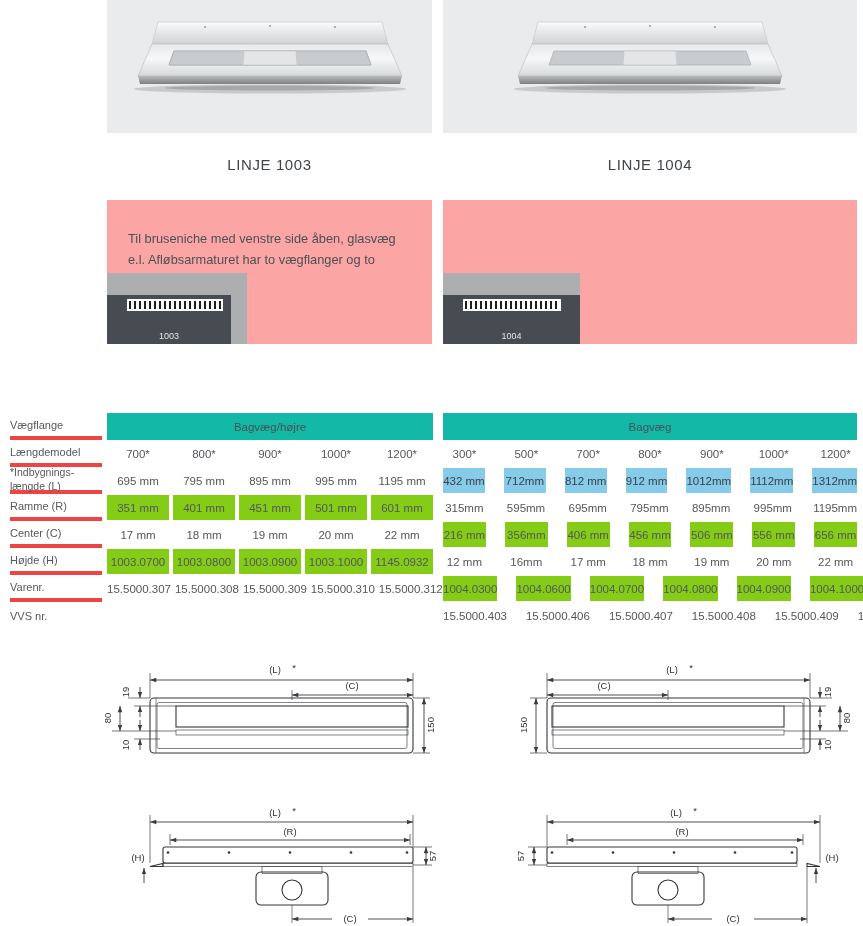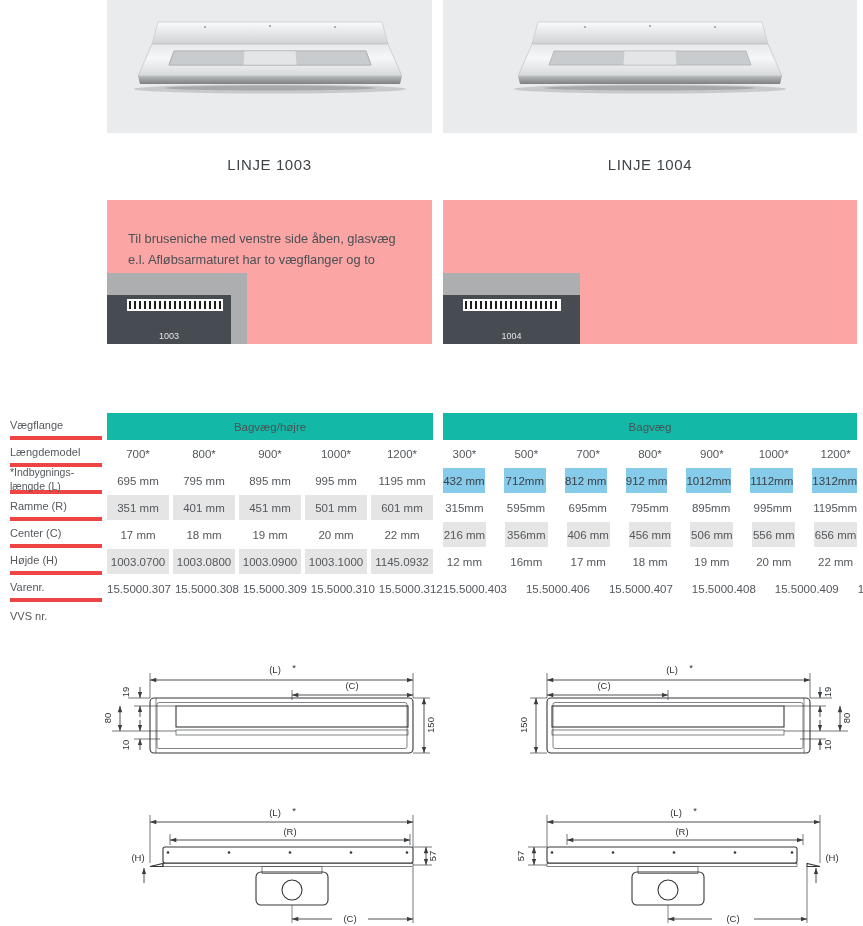--- a/index.html
+++ b/index.html
@@ -25,21 +25,21 @@
     font-size:11px;color:#55595d;}
   .label-cell.nob{border-bottom:none;}
   .label-cell.two-line{font-size:10.5px;line-height:14px;white-space:pre-line;}
 
   .spec-table{position:absolute;top:413px;}
   .t-head{height:27px;background:#14b8a6;display:flex;align-items:center;justify-content:center;
     font-size:11.5px;color:#4b5054;}
   .t-row{display:flex;height:27px;}
   .t-row .cell{flex:1;display:flex;align-items:center;justify-content:center;font-size:11.5px;color:#53575b;margin:1px 0;}
   .t-row.blue .cell{background:#87cbea;color:#394046;}
-  .t-row.gray .cell{background:#e5e5e5;}
+  .t-row.gray .cell{background:#84cc16;}
   .tg4{gap:4px;} .tg3{gap:19px;}
 
   svg.drawing{position:absolute;}
   .obj{fill:none;stroke:#33373a;stroke-width:1.1;}
   .thin{fill:none;stroke:#4a4e51;stroke-width:.7;}
   .dim{fill:none;stroke:#3a3d40;stroke-width:.9;}
   .ext{fill:none;stroke:#3a3d40;stroke-width:.7;}
   .dtext{font-size:9.5px;fill:#2f3336;font-family:"Liberation Sans",sans-serif;}
   .dot{fill:#33373a;}
 </style>
@@ -230,20 +230,29 @@
         <div class="cell">656 mm</div>
       </div>
     <div class="t-row tg3">
         <div class="cell">12 mm</div>
         <div class="cell">16mm</div>
         <div class="cell">17 mm</div>
         <div class="cell">18 mm</div>
         <div class="cell">19 mm</div>
         <div class="cell">20 mm</div>
         <div class="cell">22 mm</div>
+      </div>
+    <div class="t-row tg3 gray">
+        <div class="cell">1004.0300</div>
+        <div class="cell">1004.0600</div>
+        <div class="cell">1004.0700</div>
+        <div class="cell">1004.0800</div>
+        <div class="cell">1004.0900</div>
+        <div class="cell">1004.1000</div>
+        <div class="cell">1004.1200</div>
       </div>
     <div class="t-row tg3">
         <div class="cell">15.5000.403</div>
         <div class="cell">15.5000.406</div>
         <div class="cell">15.5000.407</div>
         <div class="cell">15.5000.408</div>
         <div class="cell">15.5000.409</div>
         <div class="cell">15.5000.410</div>
         <div class="cell">15.5000.412</div>
       </div>

